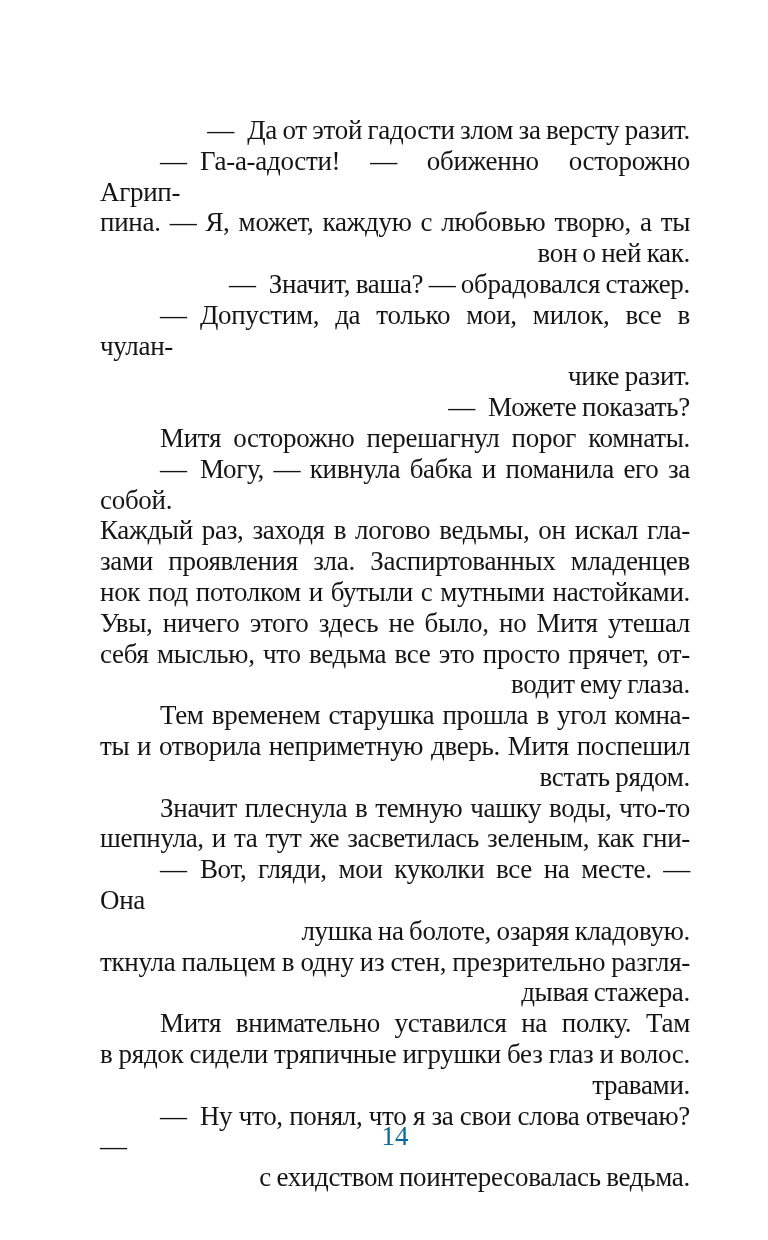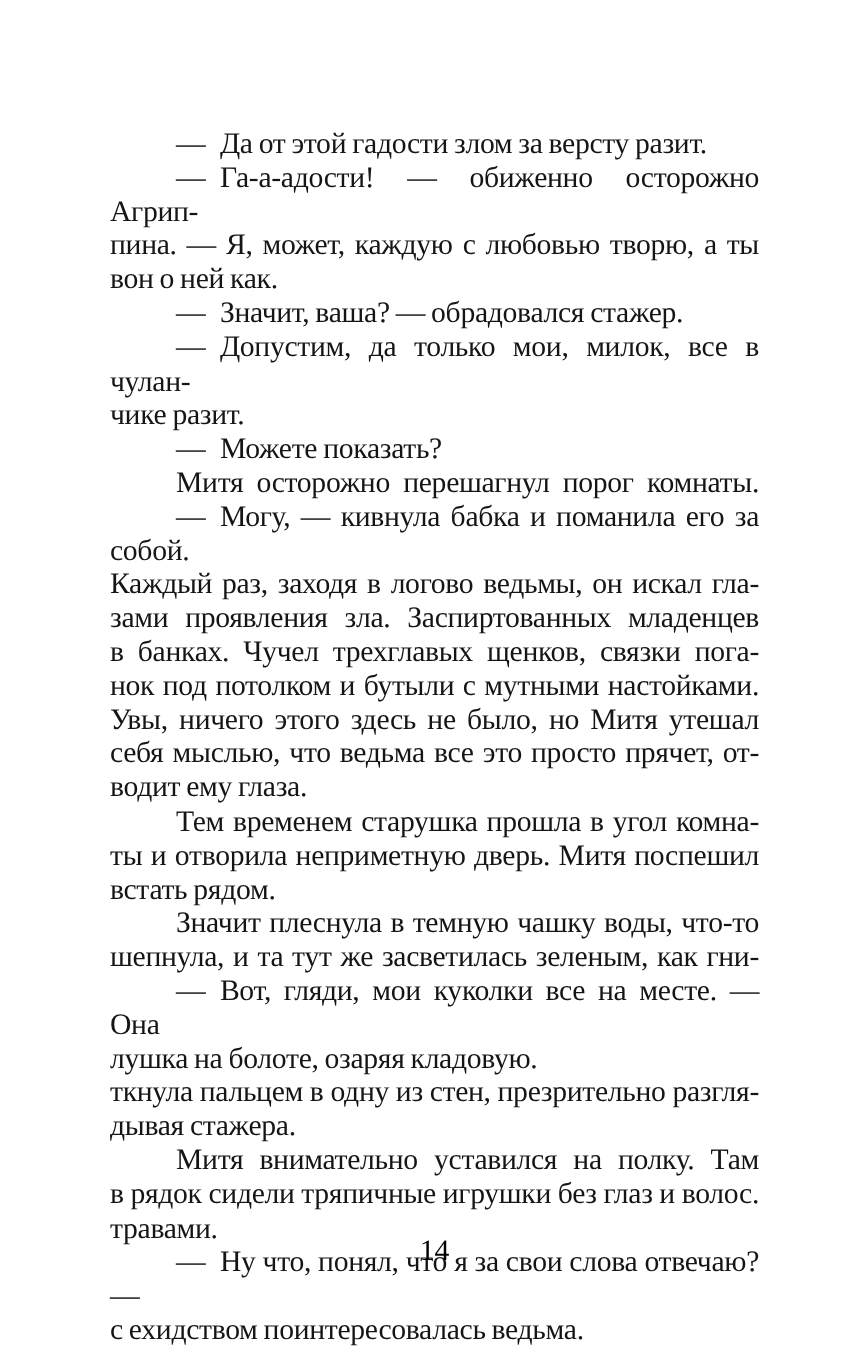--- a/index.html
+++ b/index.html
@@ -21,59 +21,58 @@
     left: 100px;
     top: 115px;
     width: 590px;
     font-size: 27px;
     line-height: 30.8px;
     letter-spacing: -0.3px;
     word-spacing: -1px;
   }
   .line {
     width: 100%;
-    text-align: left;
+    text-align: right;
   }
   .line.fill {
     text-align: justify;
     text-align-last: justify;
     text-justify: inter-word;
   }
   .line.indent {
     text-indent: 60px;
   }
   .page-number {
     position: absolute;
     left: 100px;
     top: 1121px;
     width: 590px;
     text-align: center;
     font-size: 27px;
     line-height: 31px;
-    color: #000000;
+    color: #0369a1;
   }
 </style>
 </head>
 <body>
 
 <div class="page">
   <div class="text-block" id="text-block">
       <div class="line indent">— Да от этой гадости злом за версту разит.</div>
       <div class="line indent fill">— Га-а-адости! — обиженно осторожно Агрип-</div>
       <div class="line fill">пина. — Я, может, каждую с любовью творю, а ты</div>
       <div class="line">вон о ней как.</div>
       <div class="line indent">— Значит, ваша? — обрадовался стажер.</div>
       <div class="line indent fill">— Допустим, да только мои, милок, все в чулан-</div>
       <div class="line">чике разит.</div>
       <div class="line indent">— Можете показать?</div>
       <div class="line indent fill">Митя осторожно перешагнул порог комнаты.</div>
       <div class="line indent fill">— Могу, — кивнула бабка и поманила его за собой.</div>
       <div class="line fill">Каждый раз, заходя в логово ведьмы, он искал гла-</div>
       <div class="line fill">зами проявления зла. Заспиртованных младенцев</div>
-      <div class="line fill">в банках. Чучел трехглавых щенков, связки пога-</div>
       <div class="line fill">нок под потолком и бутыли с мутными настойками.</div>
       <div class="line fill">Увы, ничего этого здесь не было, но Митя утешал</div>
       <div class="line fill">себя мыслью, что ведьма все это просто прячет, от-</div>
       <div class="line">водит ему глаза.</div>
       <div class="line indent fill">Тем временем старушка прошла в угол комна-</div>
       <div class="line fill">ты и отворила неприметную дверь. Митя поспешил</div>
       <div class="line">встать рядом.</div>
       <div class="line indent fill">Значит плеснула в темную чашку воды, что-то</div>
       <div class="line fill">шепнула, и та тут же засветилась зеленым, как гни-</div>
       <div class="line indent fill">— Вот, гляди, мои куколки все на месте. — Она</div>

